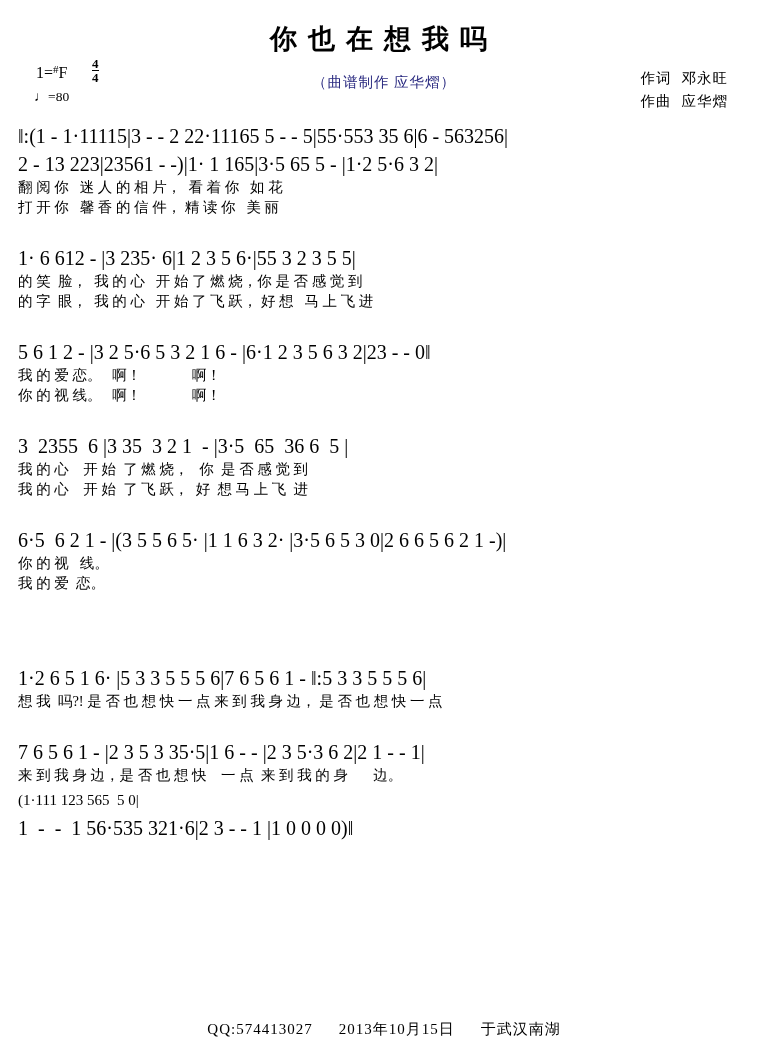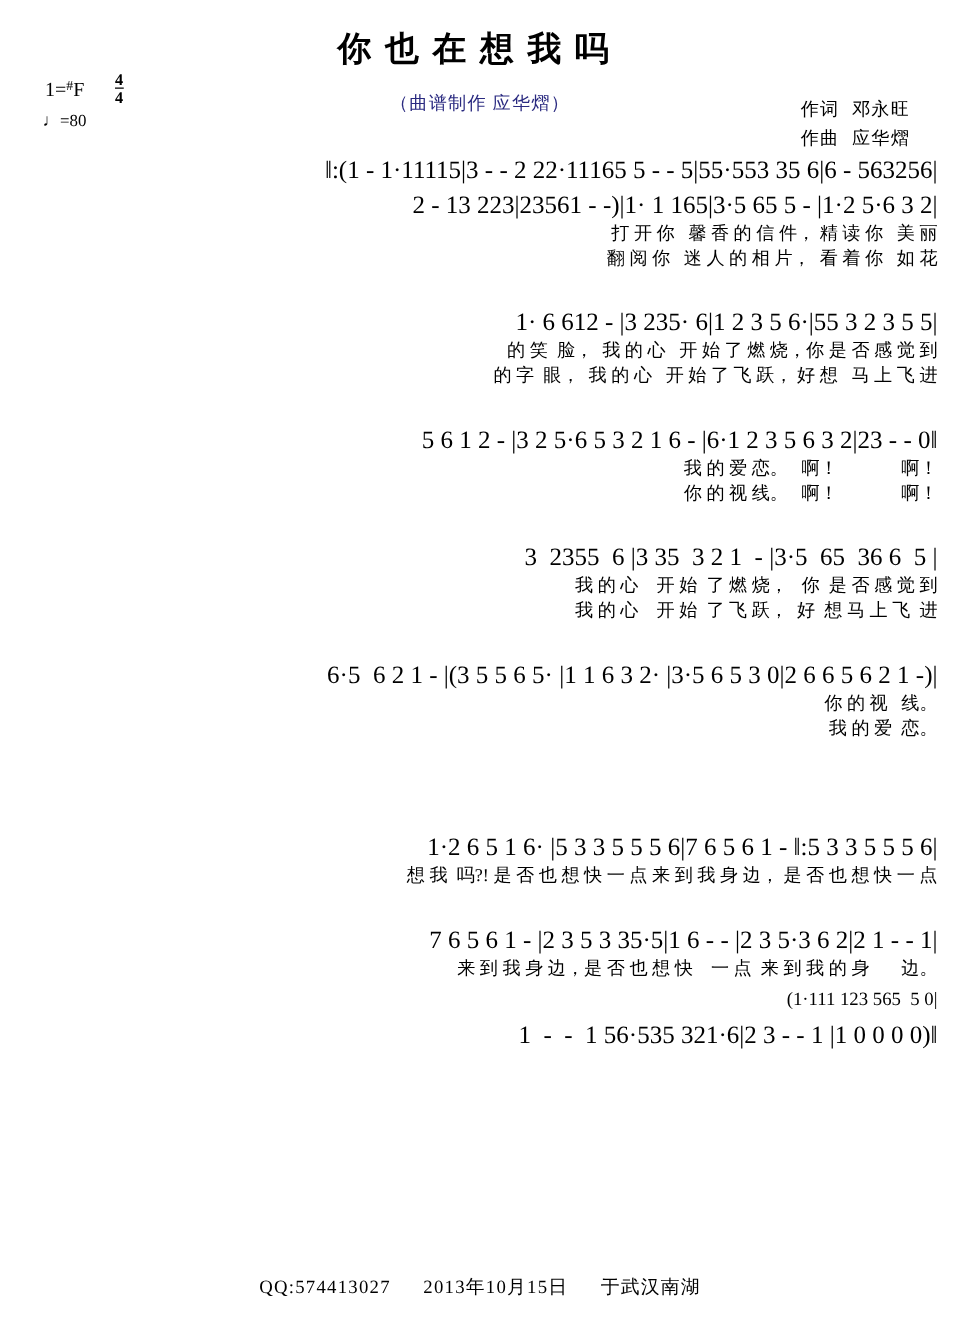--- a/index.html
+++ b/index.html
@@ -40,21 +40,21 @@
     left: 0; right: 0;
     top: 12px;
     text-align: center;
     font-size: 14.5px;
     color: #2a2a80;
     letter-spacing: 1px;
   }
   .credits {
     position: absolute;
     right: 40px;
-    top: 16px;
+    top: 6px;
     font-size: 14.5px;
     line-height: 23px;
     text-align: left;
   }
   .credits span.lbl { letter-spacing: 1px; }
   .credits span.nm { margin-left: 10px; letter-spacing: 1px; }
 
   .keysig {
     position: absolute;
     left: 36px;
@@ -80,21 +80,20 @@
     left: 34px;
     top: 28px;
     font-size: 13.5px;
   }
   .tempo .note { font-size: 14px; }
 
   
   .score {
     position: relative;
     margin: 0 18px;
-    text-align: right;
   }
   .sysrow {
     position: relative;
     white-space: nowrap;
     font-family: "Liberation Serif", serif;
   }
   .notes {
     font-size: 20px;
     letter-spacing: 0px;
     line-height: 26px;
@@ -155,22 +154,22 @@
   </div>
 
   <div class="score">
 
     <div class="sysrow blockline">
       <div class="notes">‖:(1 - 1·11115|3 - - 2 22·11165 5 - - 5|55·553 35 6|6 - 563256|</div>
     </div>
 
     <div class="sysrow blockline">
       <div class="notes">2 - 13 223|23561 - -)|1· 1 165|3·5 65 5 - |1·2 5·6 3 2|</div>
+      <div class="lyric">翻 阅 你   迷 人 的 相 片，  看 着 你   如 花</div>
       <div class="lyric">打 开 你   馨 香 的 信 件， 精 读 你   美 丽</div>
-      <div class="lyric">翻 阅 你   迷 人 的 相 片，  看 着 你   如 花</div>
     </div>
 
     <div class="sec-gap"></div>
 
     <div class="sysrow blockline">
       <div class="notes">1· 6 612 - |3 235· 6|1 2 3 5 6·|55 3 2 3 5 5|</div>
       <div class="lyric">的 笑  脸，  我 的 心   开 始 了 燃 烧，你 是 否 感 觉 到</div>
       <div class="lyric">的 字  眼，  我 的 心   开 始 了 飞 跃， 好 想   马 上 飞 进</div>
     </div>
 

